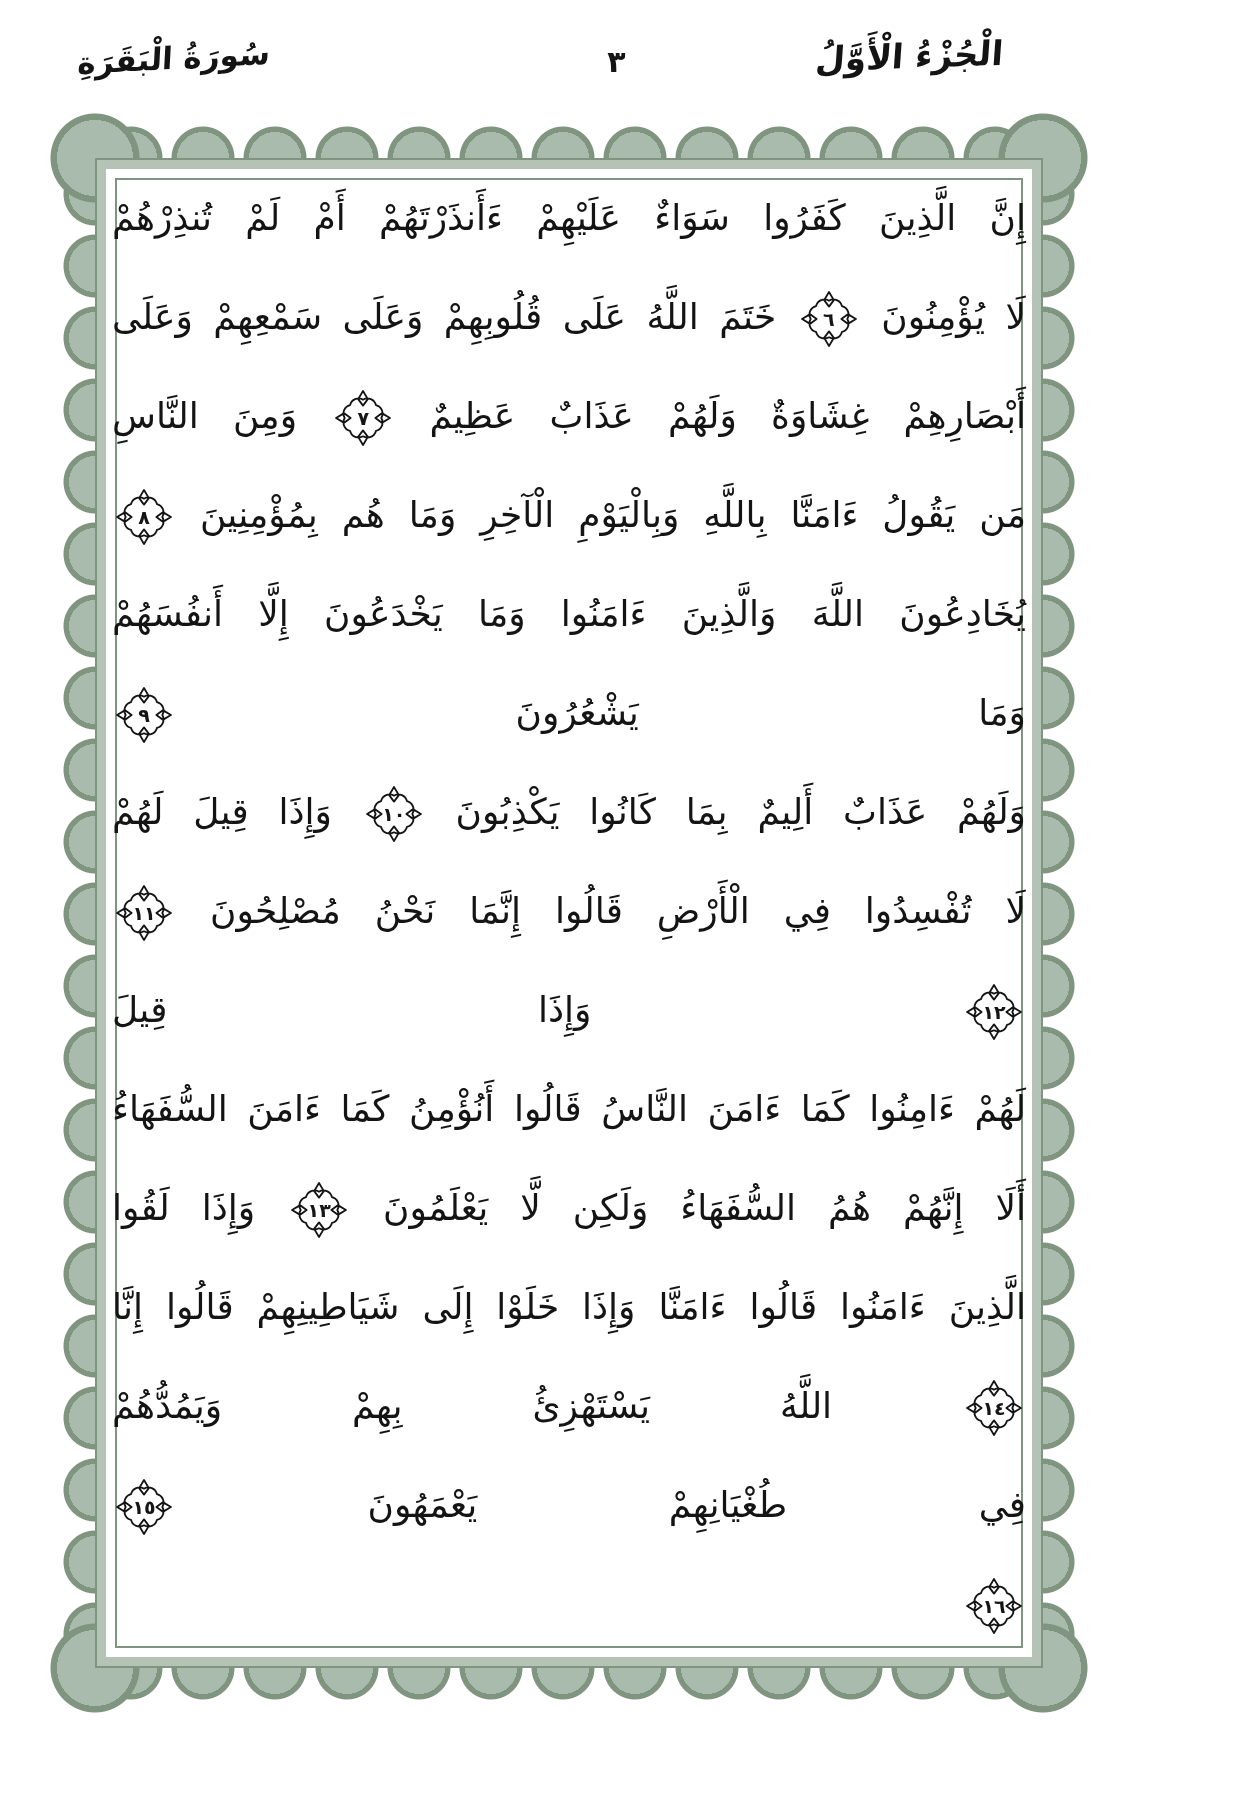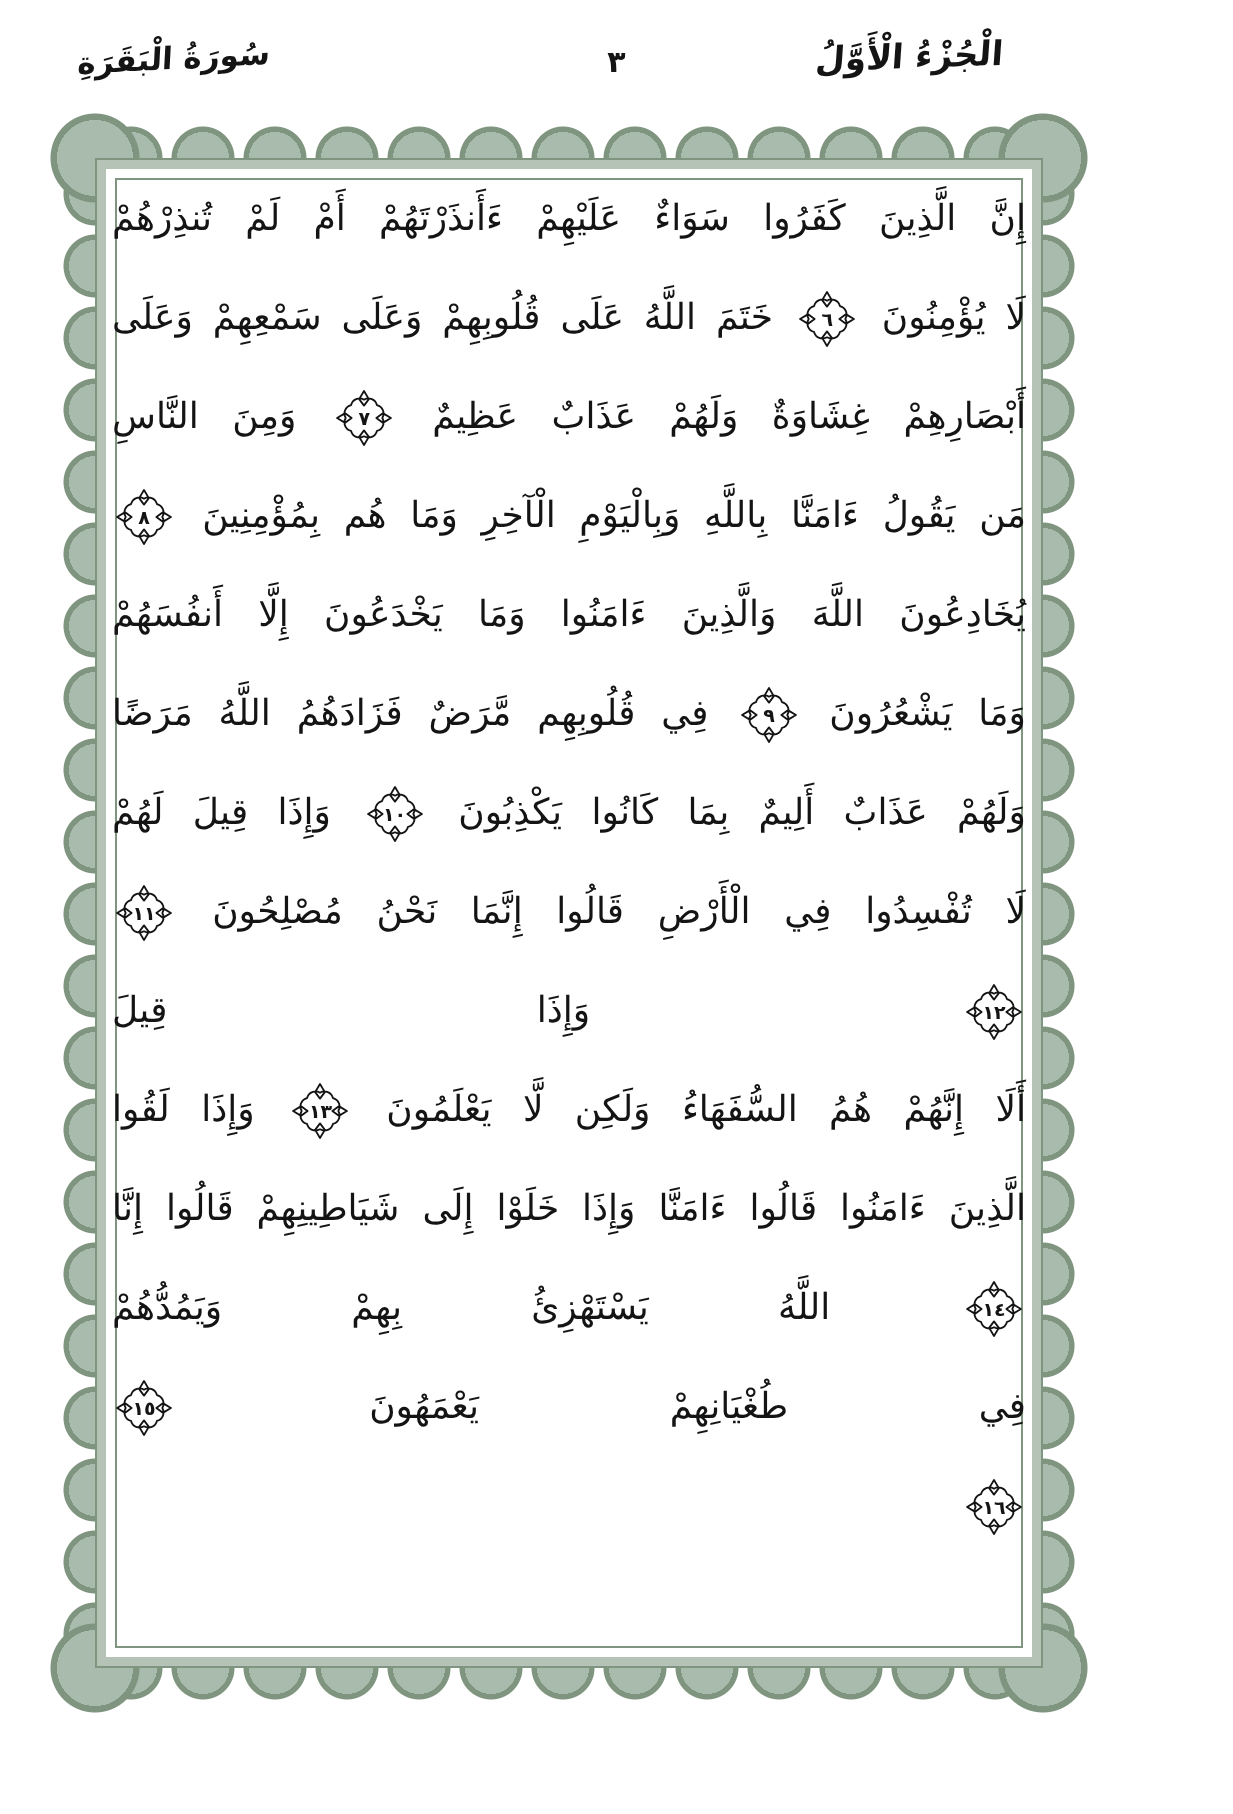--- a/index.html
+++ b/index.html
@@ -97,21 +97,21 @@
   }
   .quran-line{
     height:99px;line-height:99px;
     font-size:36px;
     white-space:nowrap;
     text-align:justify;
     text-align-last:justify;
     -moz-text-align-last:justify;
     color:var(--ink);
   }
-  .ayah-text{letter-spacing:0.5px;font-family:Liberation Serif, serif;}
+  .ayah-text{letter-spacing:0.5px;}
   .verse-marker{
     position:relative;display:inline-block;
     width:56px;height:56px;
     vertical-align:middle;
     margin:0 4px;
   }
   .medallion-svg{position:absolute;inset:0;width:56px;height:56px;}
   .medallion-num{
     position:absolute;inset:0;
     display:flex;align-items:center;justify-content:center;
@@ -150,30 +150,31 @@
           </svg><span class="medallion-num">٦</span></span> <span class="ayah-text">خَتَمَ اللَّهُ عَلَى قُلُوبِهِمْ وَعَلَى سَمْعِهِمْ وَعَلَى</span></div>
       <div class="quran-line"><span class="ayah-text">أَبْصَارِهِمْ غِشَاوَةٌ وَلَهُمْ عَذَابٌ عَظِيمٌ</span> <span class="verse-marker"><svg viewBox="0 0 52 52" class="medallion-svg">
             <path d="M26.0 9.0 A8.1 8.1 0 0 1 38.0 14.0 A8.1 8.1 0 0 1 43.0 26.0 A8.1 8.1 0 0 1 38.0 38.0 A8.1 8.1 0 0 1 26.0 43.0 A8.1 8.1 0 0 1 14.0 38.0 A8.1 8.1 0 0 1 9.0 26.0 A8.1 8.1 0 0 1 14.0 14.0 A8.1 8.1 0 0 1 26.0 9.0Z M26 1 L30.5 8.5 L26 14.5 L21.5 8.5 Z M26 51 L30.5 43.5 L26 37.5 L21.5 43.5 Z M1 26 L8.5 30.5 L14.5 26 L8.5 21.5 Z M51 26 L43.5 30.5 L37.5 26 L43.5 21.5 Z" fill="#ffffff" stroke="#141414" stroke-width="1.7" stroke-linejoin="round"></path>
           </svg><span class="medallion-num">٧</span></span> <span class="ayah-text">وَمِنَ النَّاسِ</span></div>
       <div class="quran-line"><span class="ayah-text">مَن يَقُولُ ءَامَنَّا بِاللَّهِ وَبِالْيَوْمِ الْآخِرِ وَمَا هُم بِمُؤْمِنِينَ</span> <span class="verse-marker"><svg viewBox="0 0 52 52" class="medallion-svg">
             <path d="M26.0 9.0 A8.1 8.1 0 0 1 38.0 14.0 A8.1 8.1 0 0 1 43.0 26.0 A8.1 8.1 0 0 1 38.0 38.0 A8.1 8.1 0 0 1 26.0 43.0 A8.1 8.1 0 0 1 14.0 38.0 A8.1 8.1 0 0 1 9.0 26.0 A8.1 8.1 0 0 1 14.0 14.0 A8.1 8.1 0 0 1 26.0 9.0Z M26 1 L30.5 8.5 L26 14.5 L21.5 8.5 Z M26 51 L30.5 43.5 L26 37.5 L21.5 43.5 Z M1 26 L8.5 30.5 L14.5 26 L8.5 21.5 Z M51 26 L43.5 30.5 L37.5 26 L43.5 21.5 Z" fill="#ffffff" stroke="#141414" stroke-width="1.7" stroke-linejoin="round"></path>
           </svg><span class="medallion-num">٨</span></span></div>
       <div class="quran-line"><span class="ayah-text">يُخَادِعُونَ اللَّهَ وَالَّذِينَ ءَامَنُوا وَمَا يَخْدَعُونَ إِلَّا أَنفُسَهُمْ</span></div>
       <div class="quran-line"><span class="ayah-text">وَمَا يَشْعُرُونَ</span> <span class="verse-marker"><svg viewBox="0 0 52 52" class="medallion-svg">
             <path d="M26.0 9.0 A8.1 8.1 0 0 1 38.0 14.0 A8.1 8.1 0 0 1 43.0 26.0 A8.1 8.1 0 0 1 38.0 38.0 A8.1 8.1 0 0 1 26.0 43.0 A8.1 8.1 0 0 1 14.0 38.0 A8.1 8.1 0 0 1 9.0 26.0 A8.1 8.1 0 0 1 14.0 14.0 A8.1 8.1 0 0 1 26.0 9.0Z M26 1 L30.5 8.5 L26 14.5 L21.5 8.5 Z M26 51 L30.5 43.5 L26 37.5 L21.5 43.5 Z M1 26 L8.5 30.5 L14.5 26 L8.5 21.5 Z M51 26 L43.5 30.5 L37.5 26 L43.5 21.5 Z" fill="#ffffff" stroke="#141414" stroke-width="1.7" stroke-linejoin="round"></path>
-          </svg><span class="medallion-num">٩</span></span> <span class="ayah-text">فِي قُلُوبِهِم مَّرَضٌ فَزَادَهُمُ اللَّهُ مَرَضًا</span></div>
+          </svg><span class="medallion-num">٩</span></span> </div>
       <div class="quran-line"><span class="ayah-text">وَلَهُمْ عَذَابٌ أَلِيمٌ بِمَا كَانُوا يَكْذِبُونَ</span> <span class="verse-marker"><svg viewBox="0 0 52 52" class="medallion-svg">
             <path d="M26.0 9.0 A8.1 8.1 0 0 1 38.0 14.0 A8.1 8.1 0 0 1 43.0 26.0 A8.1 8.1 0 0 1 38.0 38.0 A8.1 8.1 0 0 1 26.0 43.0 A8.1 8.1 0 0 1 14.0 38.0 A8.1 8.1 0 0 1 9.0 26.0 A8.1 8.1 0 0 1 14.0 14.0 A8.1 8.1 0 0 1 26.0 9.0Z M26 1 L30.5 8.5 L26 14.5 L21.5 8.5 Z M26 51 L30.5 43.5 L26 37.5 L21.5 43.5 Z M1 26 L8.5 30.5 L14.5 26 L8.5 21.5 Z M51 26 L43.5 30.5 L37.5 26 L43.5 21.5 Z" fill="#ffffff" stroke="#141414" stroke-width="1.7" stroke-linejoin="round"></path>
           </svg><span class="medallion-num">١٠</span></span> <span class="ayah-text">وَإِذَا قِيلَ لَهُمْ</span></div>
       <div class="quran-line"><span class="ayah-text">لَا تُفْسِدُوا فِي الْأَرْضِ قَالُوا إِنَّمَا نَحْنُ مُصْلِحُونَ</span> <span class="verse-marker"><svg viewBox="0 0 52 52" class="medallion-svg">
             <path d="M26.0 9.0 A8.1 8.1 0 0 1 38.0 14.0 A8.1 8.1 0 0 1 43.0 26.0 A8.1 8.1 0 0 1 38.0 38.0 A8.1 8.1 0 0 1 26.0 43.0 A8.1 8.1 0 0 1 14.0 38.0 A8.1 8.1 0 0 1 9.0 26.0 A8.1 8.1 0 0 1 14.0 14.0 A8.1 8.1 0 0 1 26.0 9.0Z M26 1 L30.5 8.5 L26 14.5 L21.5 8.5 Z M26 51 L30.5 43.5 L26 37.5 L21.5 43.5 Z M1 26 L8.5 30.5 L14.5 26 L8.5 21.5 Z M51 26 L43.5 30.5 L37.5 26 L43.5 21.5 Z" fill="#ffffff" stroke="#141414" stroke-width="1.7" stroke-linejoin="round"></path>
           </svg><span class="medallion-num">١١</span></span></div>
       <div class="quran-line"> <span class="verse-marker"><svg viewBox="0 0 52 52" class="medallion-svg">
             <path d="M26.0 9.0 A8.1 8.1 0 0 1 38.0 14.0 A8.1 8.1 0 0 1 43.0 26.0 A8.1 8.1 0 0 1 38.0 38.0 A8.1 8.1 0 0 1 26.0 43.0 A8.1 8.1 0 0 1 14.0 38.0 A8.1 8.1 0 0 1 9.0 26.0 A8.1 8.1 0 0 1 14.0 14.0 A8.1 8.1 0 0 1 26.0 9.0Z M26 1 L30.5 8.5 L26 14.5 L21.5 8.5 Z M26 51 L30.5 43.5 L26 37.5 L21.5 43.5 Z M1 26 L8.5 30.5 L14.5 26 L8.5 21.5 Z M51 26 L43.5 30.5 L37.5 26 L43.5 21.5 Z" fill="#ffffff" stroke="#141414" stroke-width="1.7" stroke-linejoin="round"></path>
           </svg><span class="medallion-num">١٢</span></span> <span class="ayah-text">وَإِذَا قِيلَ</span></div>
+      <div class="quran-line"><span class="ayah-text">لَهُمْ ءَامِنُوا كَمَا ءَامَنَ النَّاسُ قَالُوا أَنُؤْمِنُ كَمَا ءَامَنَ السُّفَهَاءُ</span></div>
       <div class="quran-line"><span class="ayah-text">أَلَا إِنَّهُمْ هُمُ السُّفَهَاءُ وَلَكِن لَّا يَعْلَمُونَ</span> <span class="verse-marker"><svg viewBox="0 0 52 52" class="medallion-svg">
             <path d="M26.0 9.0 A8.1 8.1 0 0 1 38.0 14.0 A8.1 8.1 0 0 1 43.0 26.0 A8.1 8.1 0 0 1 38.0 38.0 A8.1 8.1 0 0 1 26.0 43.0 A8.1 8.1 0 0 1 14.0 38.0 A8.1 8.1 0 0 1 9.0 26.0 A8.1 8.1 0 0 1 14.0 14.0 A8.1 8.1 0 0 1 26.0 9.0Z M26 1 L30.5 8.5 L26 14.5 L21.5 8.5 Z M26 51 L30.5 43.5 L26 37.5 L21.5 43.5 Z M1 26 L8.5 30.5 L14.5 26 L8.5 21.5 Z M51 26 L43.5 30.5 L37.5 26 L43.5 21.5 Z" fill="#ffffff" stroke="#141414" stroke-width="1.7" stroke-linejoin="round"></path>
           </svg><span class="medallion-num">١٣</span></span> <span class="ayah-text">وَإِذَا لَقُوا</span></div>
       <div class="quran-line"><span class="ayah-text">الَّذِينَ ءَامَنُوا قَالُوا ءَامَنَّا وَإِذَا خَلَوْا إِلَى شَيَاطِينِهِمْ قَالُوا إِنَّا</span></div>
       <div class="quran-line"> <span class="verse-marker"><svg viewBox="0 0 52 52" class="medallion-svg">
             <path d="M26.0 9.0 A8.1 8.1 0 0 1 38.0 14.0 A8.1 8.1 0 0 1 43.0 26.0 A8.1 8.1 0 0 1 38.0 38.0 A8.1 8.1 0 0 1 26.0 43.0 A8.1 8.1 0 0 1 14.0 38.0 A8.1 8.1 0 0 1 9.0 26.0 A8.1 8.1 0 0 1 14.0 14.0 A8.1 8.1 0 0 1 26.0 9.0Z M26 1 L30.5 8.5 L26 14.5 L21.5 8.5 Z M26 51 L30.5 43.5 L26 37.5 L21.5 43.5 Z M1 26 L8.5 30.5 L14.5 26 L8.5 21.5 Z M51 26 L43.5 30.5 L37.5 26 L43.5 21.5 Z" fill="#ffffff" stroke="#141414" stroke-width="1.7" stroke-linejoin="round"></path>
           </svg><span class="medallion-num">١٤</span></span> <span class="ayah-text">اللَّهُ يَسْتَهْزِئُ بِهِمْ وَيَمُدُّهُمْ</span></div>
       <div class="quran-line"><span class="ayah-text">فِي طُغْيَانِهِمْ يَعْمَهُونَ</span> <span class="verse-marker"><svg viewBox="0 0 52 52" class="medallion-svg">
             <path d="M26.0 9.0 A8.1 8.1 0 0 1 38.0 14.0 A8.1 8.1 0 0 1 43.0 26.0 A8.1 8.1 0 0 1 38.0 38.0 A8.1 8.1 0 0 1 26.0 43.0 A8.1 8.1 0 0 1 14.0 38.0 A8.1 8.1 0 0 1 9.0 26.0 A8.1 8.1 0 0 1 14.0 14.0 A8.1 8.1 0 0 1 26.0 9.0Z M26 1 L30.5 8.5 L26 14.5 L21.5 8.5 Z M26 51 L30.5 43.5 L26 37.5 L21.5 43.5 Z M1 26 L8.5 30.5 L14.5 26 L8.5 21.5 Z M51 26 L43.5 30.5 L37.5 26 L43.5 21.5 Z" fill="#ffffff" stroke="#141414" stroke-width="1.7" stroke-linejoin="round"></path>
           </svg><span class="medallion-num">١٥</span></span> </div>

